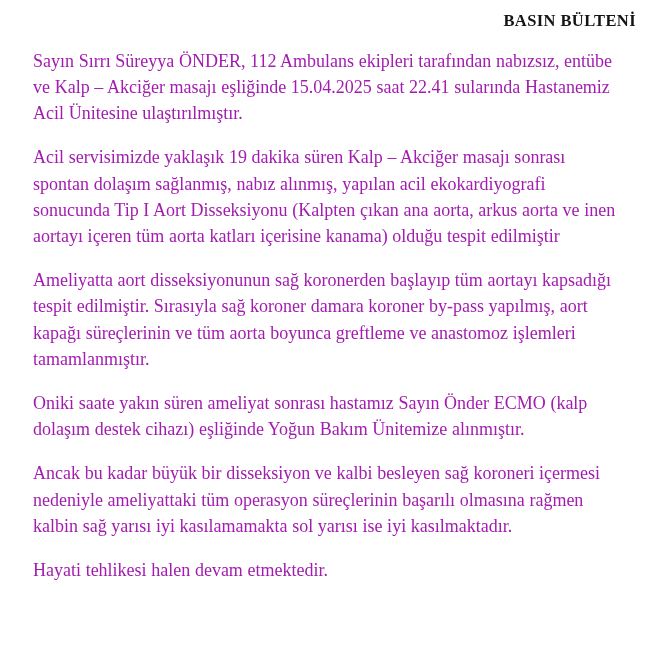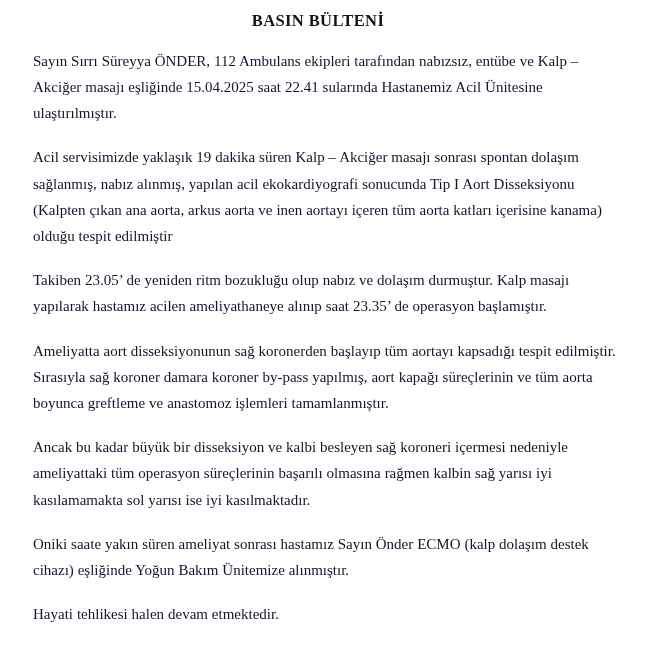--- a/index.html
+++ b/index.html
@@ -19,41 +19,41 @@
   .page {
     position: relative;
     width: 650px;
     height: 670px;
     background: #ffffff;
     box-sizing: border-box;
     padding: 0;
   }
 
   .doc-title {
-    text-align: center;
+    text-align: right;
     font-weight: bold;
     font-size: 16.5px;
     letter-spacing: 0.4px;
     color: #141414;
     margin: 0;
     padding-top: 11px;
     padding-right: 14px;
     line-height: 1.2;
   }
 
   .body-block {
     margin-top: 17px;
     padding-left: 33px;
     padding-right: 29px;
   }
 
   .para {
-    font-size: 15px;
+    font-size: 18px;
     line-height: 26.2px;
-    color: #0f172a;
+    color: #a21caf;
     margin: 0 0 18px 0;
     text-align: left;
     word-spacing: 0.15px;
   }
 
   .para:last-child {
     margin-bottom: 0;
   }
 
   
@@ -67,24 +67,23 @@
 <div class="page">
 
   <h1 class="doc-title">BASIN BÜLTENİ</h1>
 
   <div class="body-block">
 
     <p class="para">Sayın Sırrı Süreyya ÖNDER, 112 Ambulans ekipleri tarafından nabızsız, entübe ve Kalp – Akciğer masajı eşliğinde 15.04.2025 saat 22.41 sularında Hastanemiz Acil Ünitesine ulaştırılmıştır.</p>
 
     <p class="para">Acil servisimizde yaklaşık 19 dakika süren Kalp – Akciğer masajı sonrası spontan dolaşım sağlanmış, nabız alınmış, yapılan acil ekokardiyografi sonucunda Tip I Aort Disseksiyonu (Kalpten çıkan ana aorta, arkus aorta ve inen aortayı içeren tüm aorta katları içerisine kanama) olduğu tespit edilmiştir</p>
 
-    <p class="para">Takiben 23.05’ de yeniden ritm bozukluğu olup nabız ve dolaşım durmuştur. Kalp masajı yapılarak hastamız acilen ameliyathaneye alınıp saat 23.35’ de operasyon başlamıştır.</p>
 
     <p class="para">Ameliyatta aort disseksiyonunun sağ koronerden başlayıp tüm aortayı kapsadığı tespit edilmiştir. Sırasıyla sağ koroner damara koroner by-pass yapılmış, aort kapağı süreçlerinin ve tüm aorta boyunca greftleme ve anastomoz işlemleri tamamlanmıştır.</p>
 
+    <p class="para">Oniki saate yakın süren ameliyat sonrası hastamız Sayın Önder ECMO (kalp dolaşım destek cihazı) eşliğinde Yoğun Bakım Ünitemize alınmıştır.</p>
+
     <p class="para">Ancak bu kadar büyük bir disseksiyon ve kalbi besleyen sağ koroneri içermesi nedeniyle ameliyattaki tüm operasyon süreçlerinin başarılı olmasına rağmen kalbin sağ yarısı iyi kasılamamakta sol yarısı ise iyi kasılmaktadır.</p>
-
-    <p class="para">Oniki saate yakın süren ameliyat sonrası hastamız Sayın Önder ECMO (kalp dolaşım destek cihazı) eşliğinde Yoğun Bakım Ünitemize alınmıştır.</p>
 
     <p class="para">Hayati tehlikesi halen devam etmektedir.</p>
 
   </div>
 </div>
 
 </body></html>

